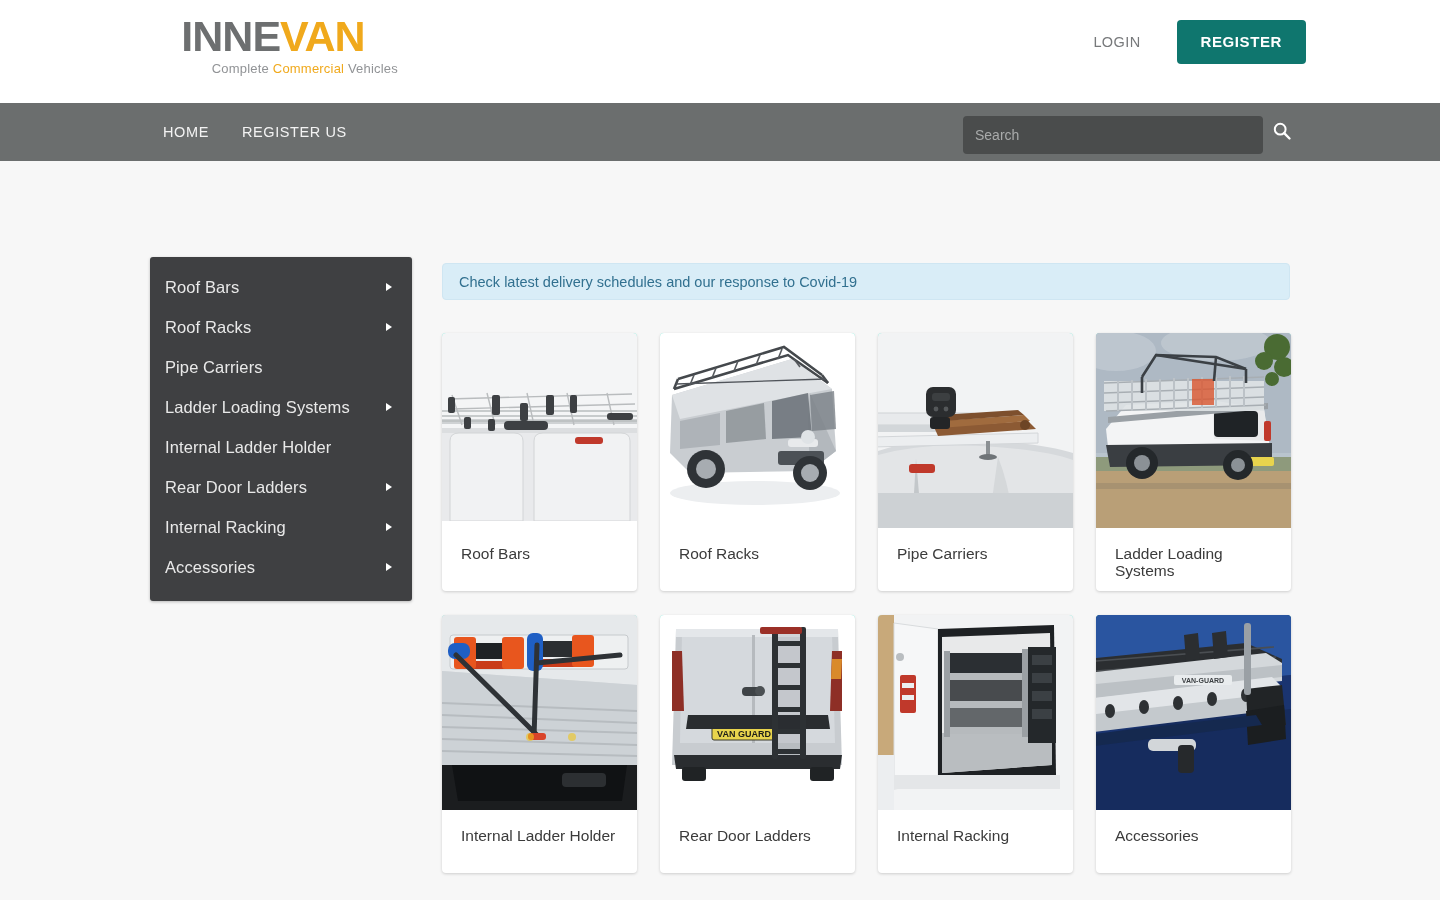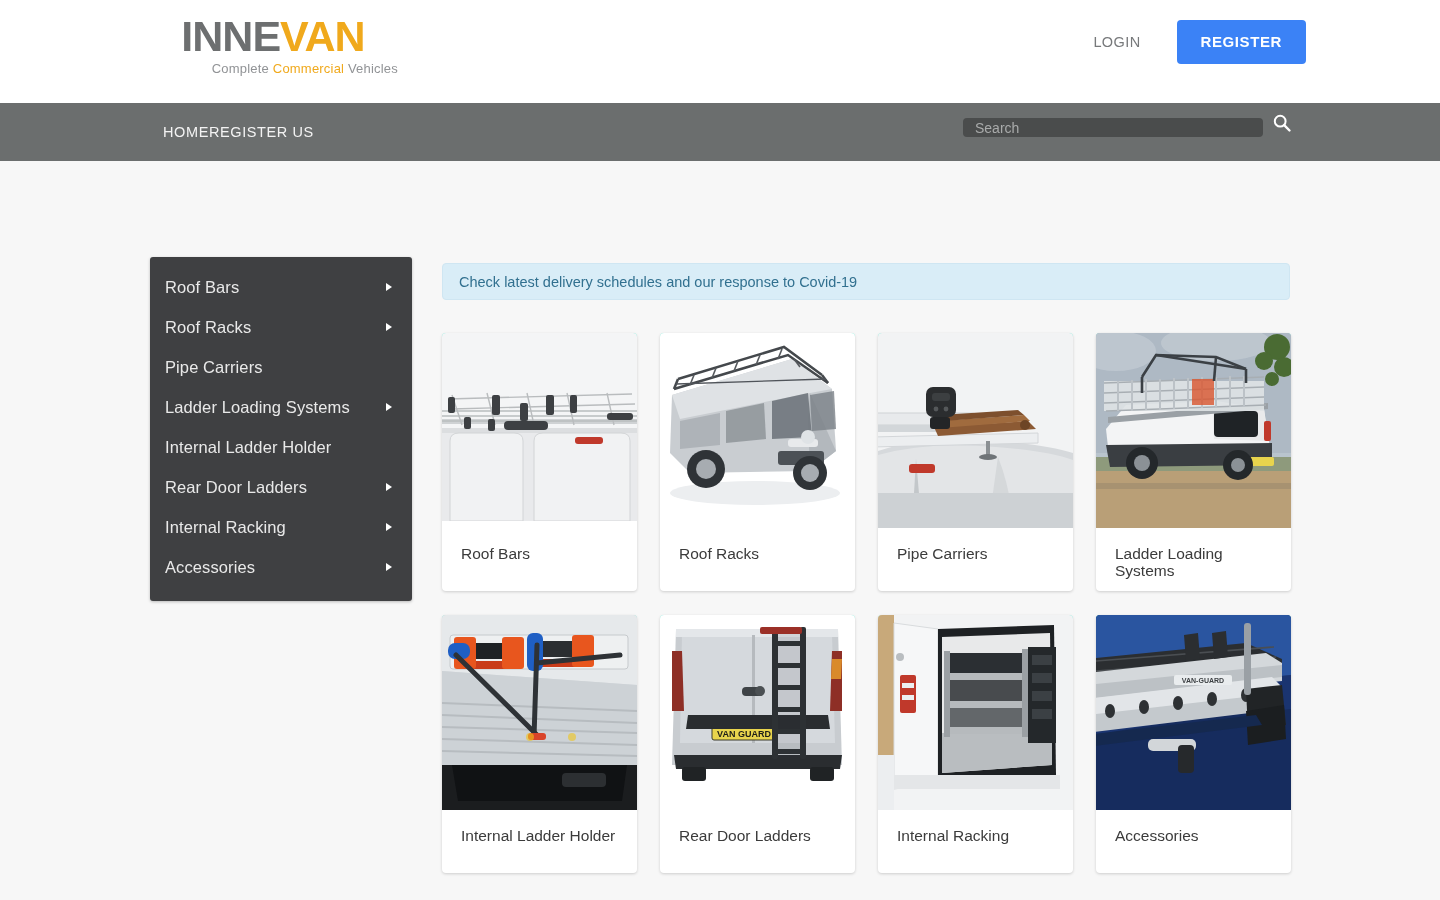--- a/index.html
+++ b/index.html
@@ -54,21 +54,21 @@
     gap: 36px;
   }
   .login-link {
     color: #77797b;
     font-size: 14.5px;
     letter-spacing: .4px;
     text-decoration: none;
     cursor: pointer;
   }
   .register-btn {
-    background: #3b82f6;
+    background: #0f766e;
     color: #ffffff;
     border: none;
     border-radius: 4px;
     font-size: 15px;
     font-weight: bold;
     letter-spacing: .6px;
     padding: 13px 24px 14px 24px;
     cursor: pointer;
     font-family: "Liberation Sans", sans-serif;
   }
@@ -78,37 +78,38 @@
     position: relative;
     height: 58px;
     background: #6b6e6e;
   }
   .nav-links {
     position: absolute;
     left: 163px; top: 0;
     height: 58px;
     display: flex;
     align-items: center;
+    gap: 33px;
   }
   .nav-link {
     color: #f3f3f3;
     font-size: 14.5px;
     letter-spacing: .6px;
     text-decoration: none;
     cursor: pointer;
   }
   .search-wrap {
     position: absolute;
     right: 148px; top: 13px;
     display: flex;
     align-items: center;
   }
   .search-input {
     width: 300px;
-    height: 19px;
+    height: 38px;
     background: #4a4c4c;
     border: none;
     border-radius: 4px;
     color: #e6e6e6;
     font-size: 14px;
     padding: 0 12px;
     outline: none;
     font-family: "Liberation Sans", sans-serif;
   }
   .search-input::placeholder { color: #a9abab; }

